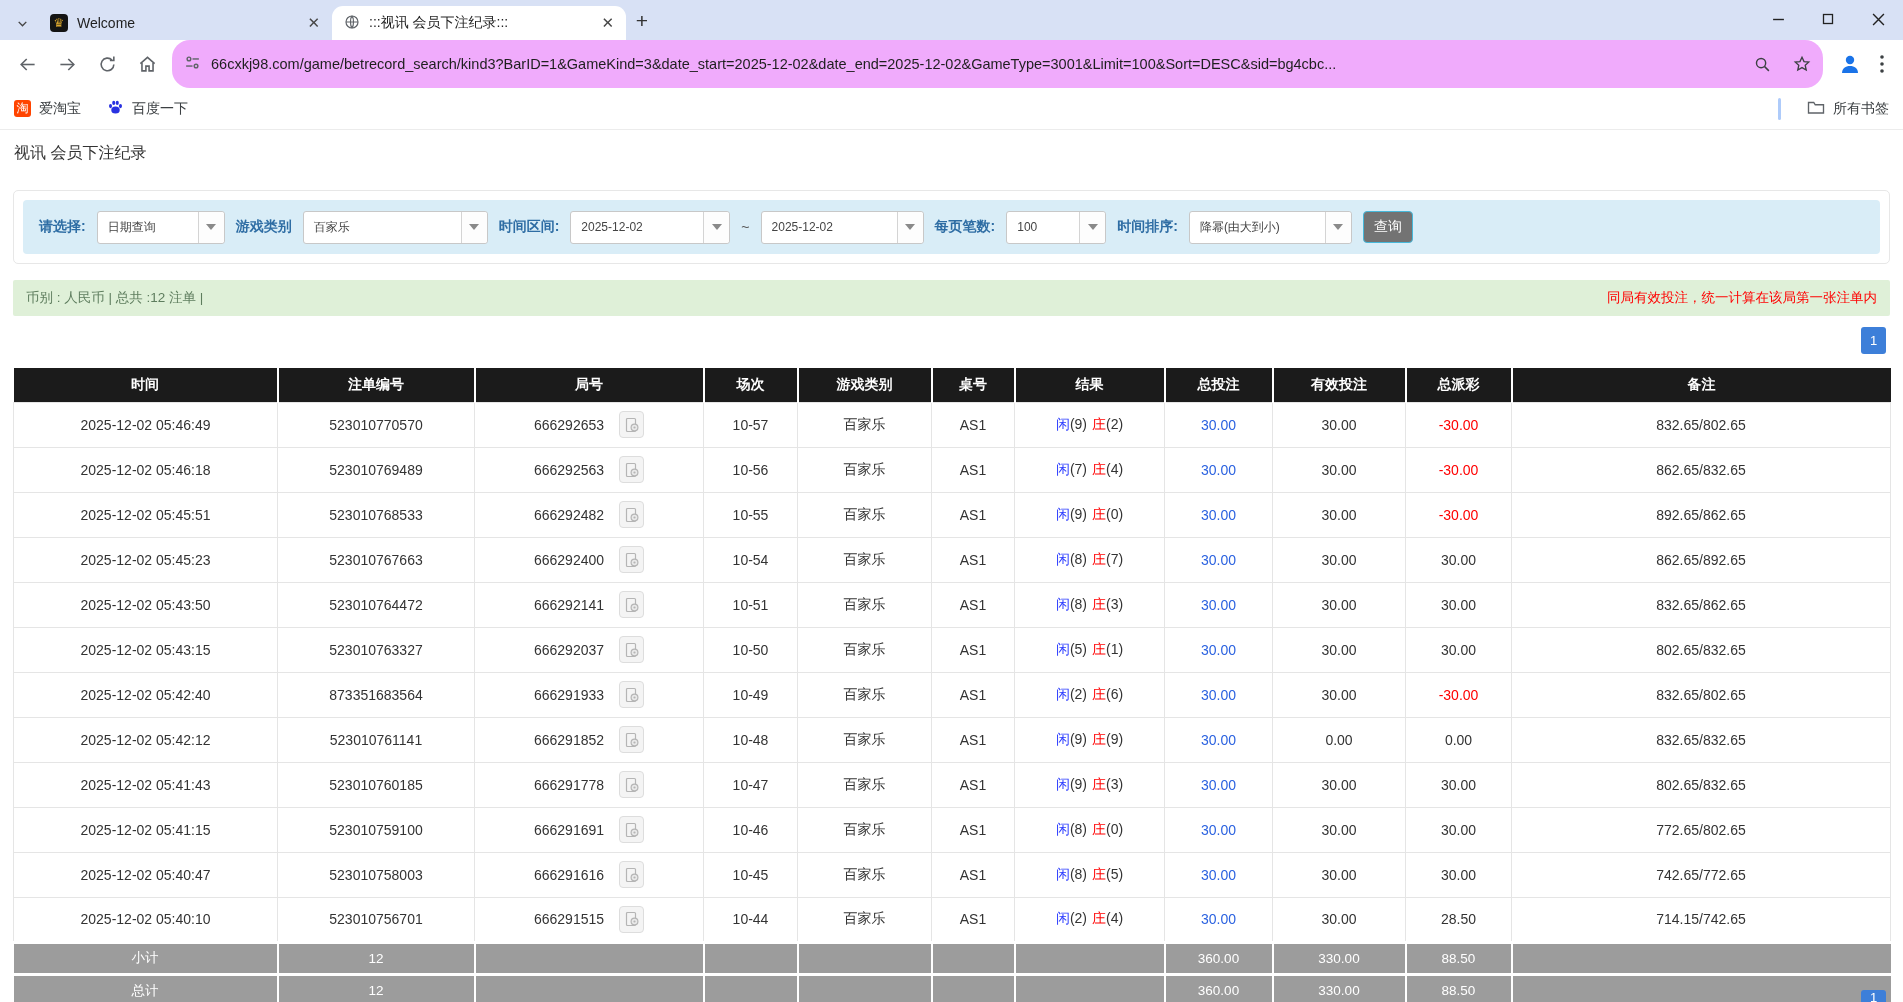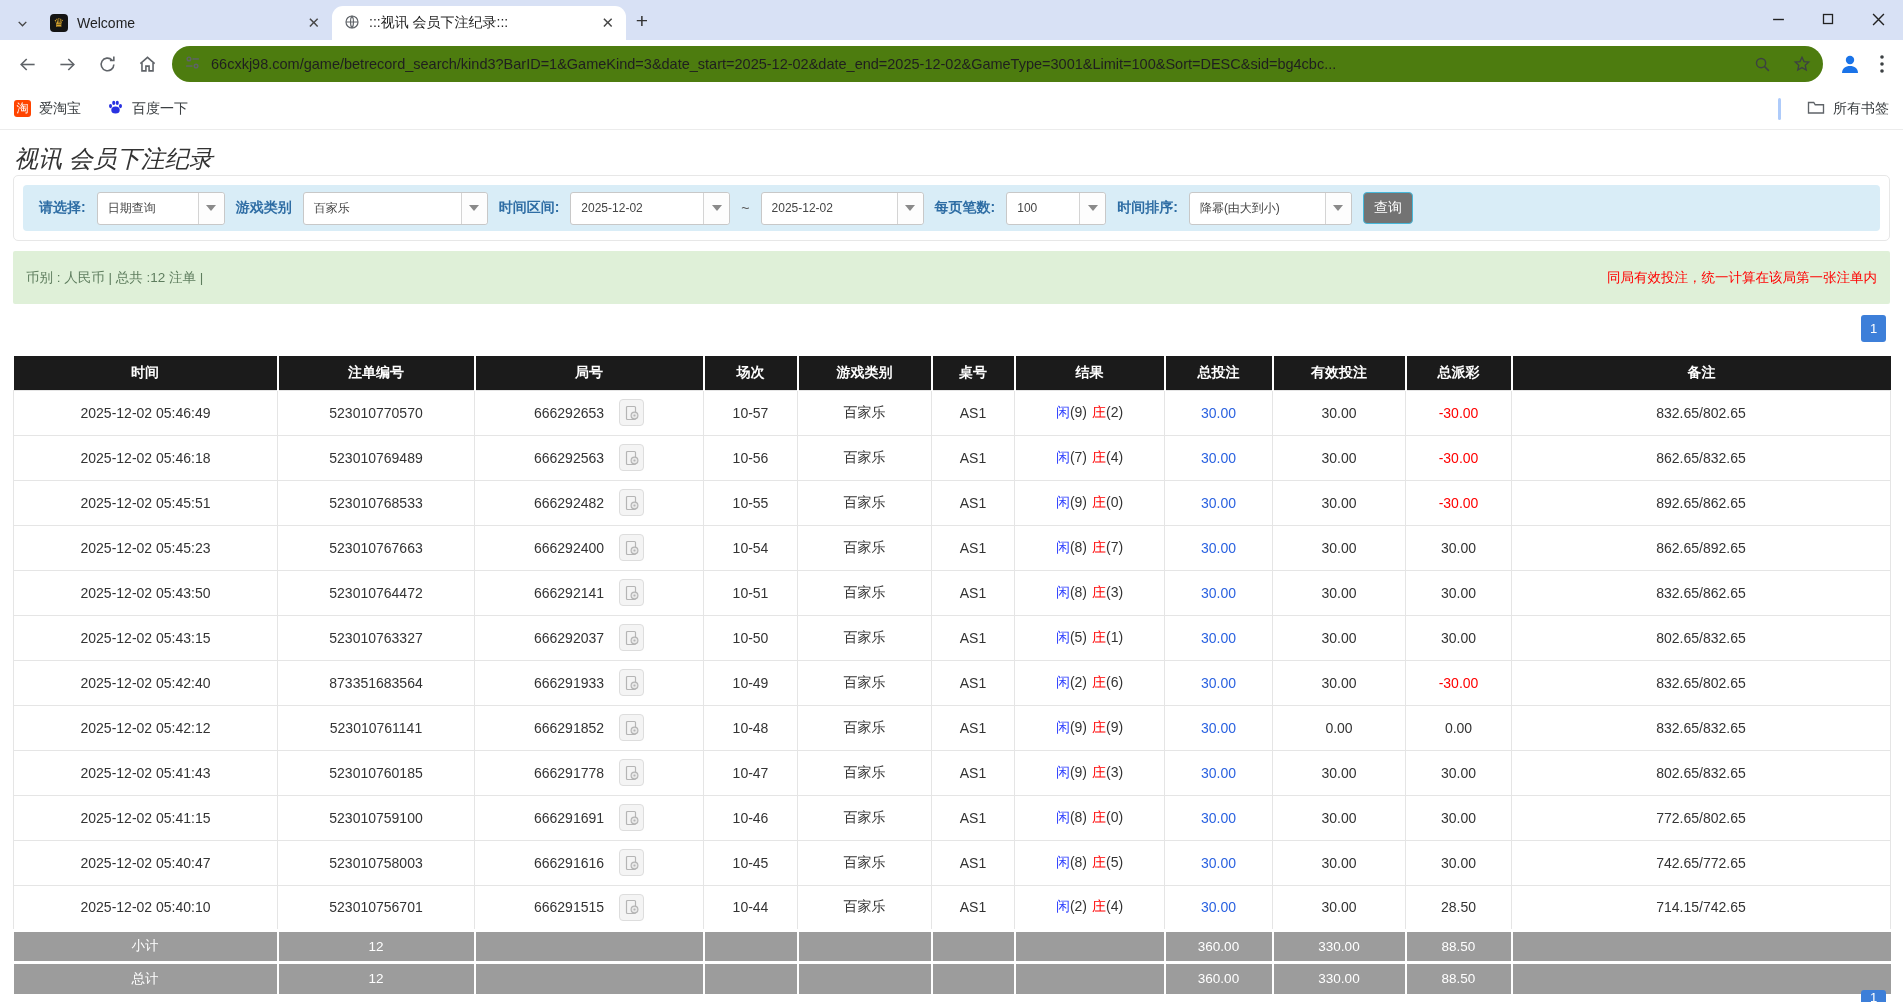--- a/index.html
+++ b/index.html
@@ -17,55 +17,55 @@
   .tab-close { color:#474747; font-size:15px; padding:0 2px; }
   .favicon1 { width:18px; height:18px; border-radius:4px; background:#141414; color:#d9a62e;
     font-size:12px; line-height:18px; text-align:center; flex:0 0 auto; }
   .newtab { width:32px; height:32px; margin-bottom:3px; display:flex; align-items:center; justify-content:center;
     font-size:21px; color:#333; }
   .wincontrols { margin-left:auto; align-self:flex-start; height:38px; display:flex; }
   .winbtn { width:50px; height:38px; display:flex; align-items:center; justify-content:center; color:#222; font-size:14px; }
 
   .toolbar { height:48px; background:#fff; display:flex; align-items:center; padding:0 8px; gap:2px; }
   .navbtn { width:38px; height:38px; border-radius:50%; display:flex; align-items:center; justify-content:center; }
-  .urlbar { flex:1; height:36px; background:#4d7c0f; border-radius:18px; display:flex; align-items:center;
+  .urlbar { flex:1; height:48px; background:#f0abfc; border-radius:18px; display:flex; align-items:center;
     padding:0 6px 0 12px; gap:10px; margin:0 8px 0 4px; }
   .url-text { flex:1; font-size:14.5px; color:#1f1f1f; white-space:nowrap; overflow:hidden; }
   .pillicon { width:30px; height:30px; display:flex; align-items:center; justify-content:center; flex:0 0 auto; }
   .avatar { width:34px; height:34px; display:flex; align-items:center; justify-content:center; }
   .kebab { width:26px; height:34px; display:flex; align-items:center; justify-content:center; }
 
   .bookmarks { height:42px; background:#fff; display:flex; align-items:center; padding:0 14px; gap:26px;
     font-size:14px; color:#3c4043; border-bottom:1px solid #ececec; }
   .bm { display:flex; align-items:center; gap:8px; }
   .bm-spacer { flex:1; }
   .bm-sep { width:3px; height:22px; background:#aecbfa; border-radius:2px; }
   .taobao-ic { width:17px; height:17px; background:#ff4400; border-radius:3px; color:#fff; font-size:12px;
     line-height:17px; text-align:center; }
 
   
   .content { padding:0 13px; }
-  .page-title { font-size:24px; font-weight:400; color:#333; margin:13px 0 0 1px;font-style:italic; }
+  .page-title { font-size:16px; font-weight:400; color:#333; margin:13px 0 26px 1px; }
 
   .filterbox { border:1px solid #e7e7e7; border-radius:5px; padding:9px; }
-  .filterbar { background:#d9edf7; border-radius:4px; height:46px; display:flex; align-items:center;
+  .filterbar { background:#d9edf7; border-radius:4px; height:54px; display:flex; align-items:center;
     padding:0 16px; gap:11px; }
   .flabel { color:#2e6da4; font-weight:bold; font-size:14px; white-space:nowrap; }
   .fsel { background:#fff; border:1px solid #c8c8c8; border-radius:3px; height:33px; display:flex;
     align-items:center; font-size:12px; color:#444; }
   .fsel .val { padding:0 10px; flex:1; white-space:nowrap; overflow:hidden; }
   .fsel .arrow { width:26px; align-self:stretch; border-left:1px solid #d4d4d4; display:flex;
     align-items:center; justify-content:center; background:#fdfdfd; border-radius:0 3px 3px 0; }
   .tri { width:0; height:0; border-left:5px solid transparent; border-right:5px solid transparent;
     border-top:6px solid #8a8a8a; }
   .tilde { color:#555; font-size:14px; }
   .search-btn { background:#737373; border:1px solid #46b8da; color:#fff; height:32px; min-width:50px;
     border-radius:4px; font-size:14px; padding:0 10px; }
 
-  .summary { margin-top:10px; background:#dff0d8; height:53px; display:flex; align-items:center;
+  .summary { margin-top:16px; background:#dff0d8; height:36px; display:flex; align-items:center;
     justify-content:space-between; padding:0 13px; border-radius:2px; }
   .summary-left { font-size:13.5px; color:#5e7d5e; }
   .summary-right { font-size:13.5px; color:#ff0000; }
 
   .pagerow { height:52px; position:relative; }
   .page-btn { position:absolute; right:4px; top:11px; width:25px; height:27px; background:#3d7fd9;
     color:#fff; font-size:13px; display:flex; align-items:center; justify-content:center; border-radius:3px; }
 
   table.bets { width:1877px; border-collapse:collapse; table-layout:fixed; font-size:14px; color:#333; }
   table.bets thead th { background:#1b1b1b; color:#fff; height:34px; font-weight:bold;

